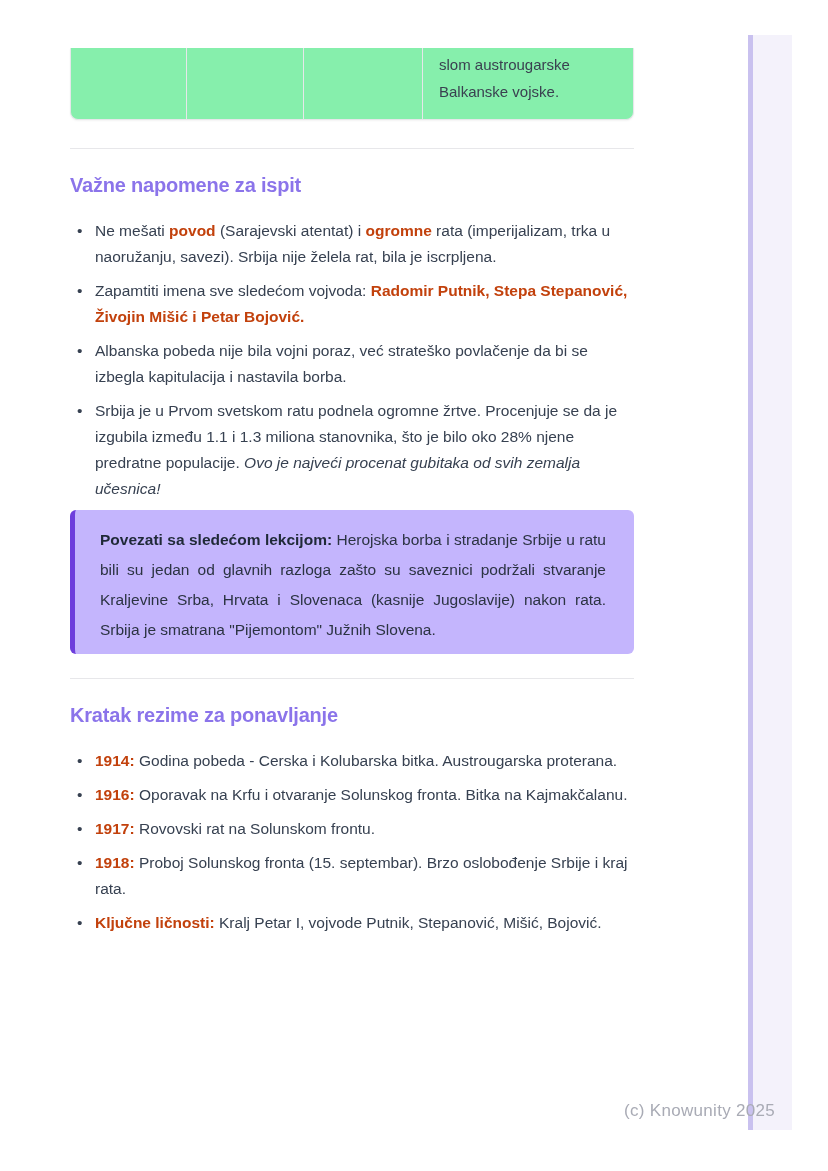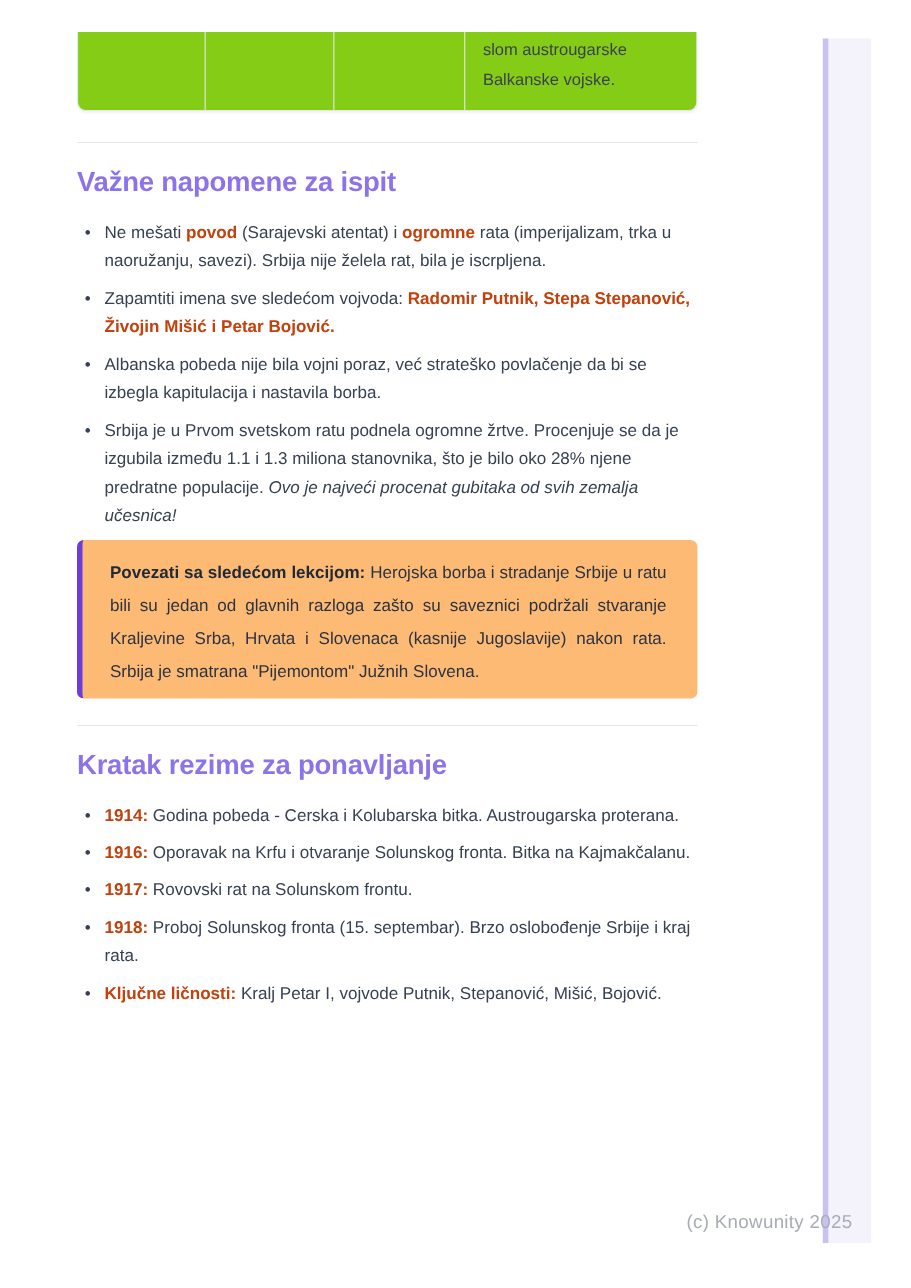--- a/index.html
+++ b/index.html
@@ -17,63 +17,63 @@
     background:#f4f2fb;
     border-left:5px solid #c9c1ef;
     z-index:0;
   }
   .content {
     position:absolute; left:70px; top:0;
     width:564px; z-index:1;
   }
   
   .table-fragment {
-    margin-top:29px; height:71px;
+    margin-top:48px; height:71px;
     display:grid; grid-template-columns:116px 117px 119px 1fr;
     border-left:1px solid #e6e7ea;
     border-right:1px solid #e6e7ea;
     border-bottom:1px solid #e6e7ea;
     border-radius:0 0 8px 8px;
     box-shadow:0 1px 2px rgba(0,0,0,0.05);
-    background:#84cc16;
+    background:#86efac;
   }
   .table-fragment .cell { border-right:1px solid #e6e7ea; }
   .table-fragment .cell:last-child { border-right:none; }
   .table-fragment .cell-text {
     padding:3px 16px 0 16px;
     font-size:15px; line-height:27px; color:#3a4150;
   }
   .divider {
     border:none; border-top:1px solid #e7e7ea;
     margin:28px 0 0 0;
   }
   .divider.d2 { margin-top:24px; }
   .section-title {
     margin:21px 0 0 0;
-    font-size:25px; line-height:30px; font-weight:700;
+    font-size:20px; line-height:30px; font-weight:700;
     letter-spacing:-0.2px;
     color:#8b74ea;
   }
   ul.bullets {
     margin:18px 0 0 0; padding:0; list-style:none;
   }
   ul.bullets li {
     position:relative; padding-left:25px;
     font-size:15.5px; line-height:26px;
     margin:0 0 8px 0; color:#374151;
   }
   ul.bullets li::before {
     content:"\2022";
     position:absolute; left:7px; top:0;
     color:#374151;
   }
   .b { font-weight:700; color:#c2410c; }
   .i { font-style:italic; }
   .callout {
-    background:#fdba74;
+    background:#c4b5fd;
     border-left:5px solid #6d3ddc;
     border-radius:6px;
     padding:15px 28px 9px 25px;
     font-size:15.5px; line-height:30px;
     text-align:justify;
     color:#2b3342;
   }
   .callout .lead { font-weight:700; color:#1f2937; }
   .footer-credit {
     position:absolute; left:600px; top:1101px; width:175px;

